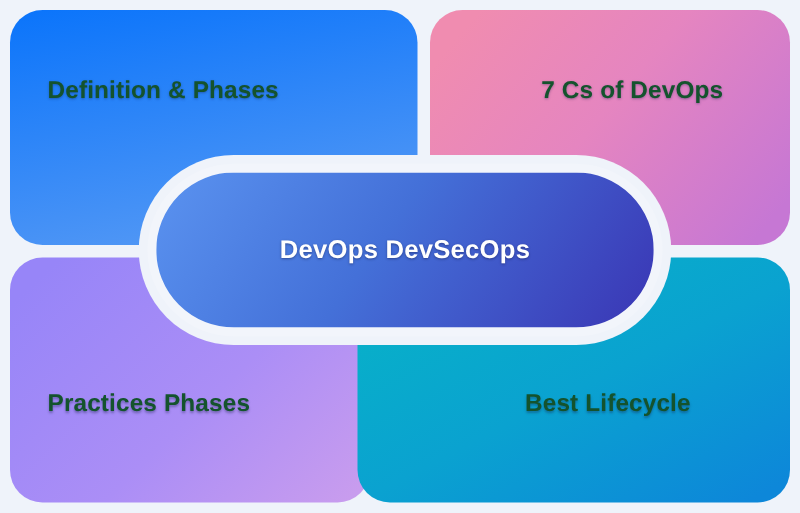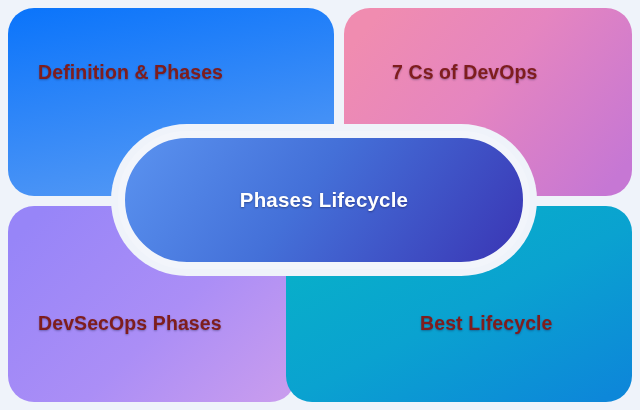--- a/index.html
+++ b/index.html
@@ -25,31 +25,31 @@
     position: absolute;
     left: 0;
     top: 0;
     width: 640px;
     height: 410px;
     display: block;
   }
 
   .quad-label {
     position: absolute;
-    color: #7f1d1d;
+    color: #14532d;
     font-size: 19.5px;
     font-weight: bold;
     letter-spacing: 0.1px;
     white-space: nowrap;
     text-shadow: 0 1px 2px rgba(20, 30, 70, 0.38);
     pointer-events: none;
   }
 
   #label-top-left   { left: 38px;  top: 61px; }
-  #label-top-right  { left: 392px; top: 61px; }
+  #label-top-right  { left: 433px; top: 61px; }
   #label-bottom-left{ left: 38px;  top: 312px; }
   #label-bottom-right{ left: 420px; top: 312px; }
 
   #center-node {
     position: absolute;
     left: 118px;
     top: 131px;
     width: 412px;
     height: 138px;
     border-radius: 69px;
@@ -108,21 +108,21 @@
       <rect x="344" y="8" width="288" height="188" rx="26" ry="26" fill="url(#grad-tr)"></rect>
       <rect x="8" y="206" width="288" height="196" rx="26" ry="26" fill="url(#grad-bl)"></rect>
       <rect x="286" y="206" width="346" height="196" rx="26" ry="26" fill="url(#grad-br)"></rect>
     </g>
   </svg>
 
   <div class="quad-label" id="label-top-left">Definition &amp; Phases</div>
 
   <div class="quad-label" id="label-top-right">7 Cs of DevOps</div>
 
-  <div class="quad-label" id="label-bottom-left">DevSecOps Phases</div>
+  <div class="quad-label" id="label-bottom-left">Practices Phases</div>
 
   <div class="quad-label" id="label-bottom-right">Best Lifecycle</div>
 
   <div id="center-node">
-    <span id="center-label">Phases Lifecycle</span>
+    <span id="center-label">DevOps DevSecOps</span>
   </div>
 
 </div>
 
 </body></html>

